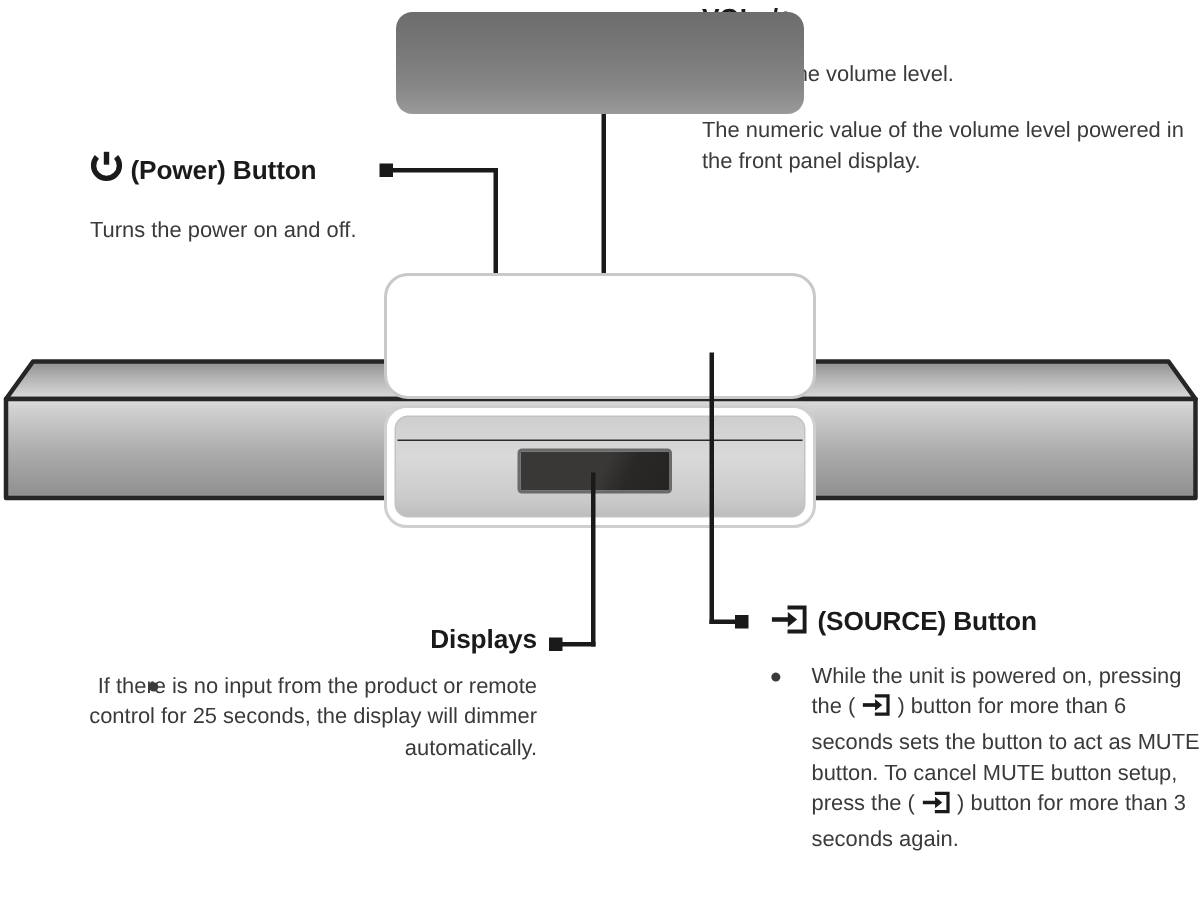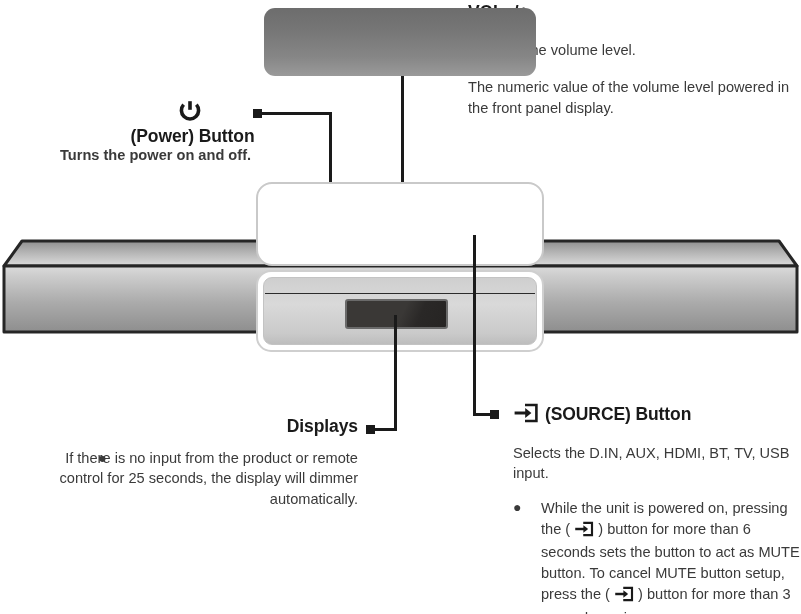--- a/index.html
+++ b/index.html
@@ -178,30 +178,30 @@
 
   <div class="abs lead-sq" style="left:444px; top:8px;"></div>
   <div class="abs lead-line" style="left:401px; top:11px; width:44px; height:3px;"></div>
   <div class="abs lead-line" style="left:401px; top:11px; width:3px; height:186px;"></div>
 
   <div class="abs lead-line" style="left:360px; top:195px; width:85px; height:3px;"></div>
   <div class="abs lead-line" style="left:360px; top:195px; width:3px; height:25px;"></div>
   <div class="abs lead-line" style="left:442px; top:195px; width:3px; height:25px;"></div>
 
   <div class="abs" style="left:60px; top:100px; width:260px;">
-    <div class="heading" style="display:flex; align-items:center;flex-direction:column;">
+    <div class="heading" style="display:flex; align-items:center;">
       <span class="icon-inline">
         <svg width="22" height="24" viewBox="0 0 22 24" aria-hidden="true">
           <path d="M11 1.2 v8.6" stroke="#1a1a1a" stroke-width="3.6" stroke-linecap="butt" fill="none"></path>
           <path d="M4.6 4.6 A8.6 8.6 0 1 0 17.4 4.6" stroke="#1a1a1a" stroke-width="3.6" fill="none" stroke-linecap="butt"></path>
         </svg>
       </span>
       <span style="margin-left:5px;">(Power) Button</span>
     </div>
-    <div class="body-text" style="font-weight:bold;">Turns the power on and off.</div>
+    <div class="body-text" style="margin-top:16px;">Turns the power on and off.</div>
   </div>
 
   <div class="abs lead-sq" style="left:253px; top:109px;"></div>
   <div class="abs lead-line" style="left:262px; top:112px; width:70px; height:3px;"></div>
   <div class="abs lead-line" style="left:329px; top:112px; width:3px; height:105px;"></div>
 
   <div id="soundbar-wrap">
 
     <svg class="abs" style="left:0; top:56px;" width="801" height="30">
       <defs>
@@ -282,21 +282,20 @@
     <div class="heading" style="display:flex; align-items:center;">
       <span class="icon-inline">
         <svg width="26" height="20" viewBox="0 0 26 20" aria-hidden="true">
           <path d="M12 2 H23.4 V18 H12" stroke="#1a1a1a" stroke-width="2.6" fill="none"></path>
           <path d="M1.6 10 H16" stroke="#1a1a1a" stroke-width="3" fill="none"></path>
           <path d="M12.2 5 L18.4 10 L12.2 15 Z" fill="#1a1a1a"></path>
         </svg>
       </span>
       <span style="margin-left:6px;">(SOURCE) Button</span>
     </div>
-    <div class="body-text" style="margin-top:16px; width:286px;">Selects the D.IN, AUX, HDMI, BT, TV, USB input.</div>
 
     <div class="body-text" style="margin-top:14px; display:flex;">
       <span class="bullet-dot" style="width:28px;">●</span>
       <span style="flex:1 1 auto;">
         <span>While the unit is powered on, pressing the ( </span><span class="icon-inline"><svg width="20" height="16" viewBox="0 0 26 20" aria-hidden="true">
               <path d="M12 2 H23.4 V18 H12" stroke="#1a1a1a" stroke-width="2.8" fill="none"></path>
               <path d="M1.6 10 H16" stroke="#1a1a1a" stroke-width="3.2" fill="none"></path>
               <path d="M12.2 5 L18.4 10 L12.2 15 Z" fill="#1a1a1a"></path>
             </svg></span><span> ) button for more than 6 seconds sets the button to act as MUTE button. To cancel MUTE button setup, press the ( </span><span class="icon-inline"><svg width="20" height="16" viewBox="0 0 26 20" aria-hidden="true">
               <path d="M12 2 H23.4 V18 H12" stroke="#1a1a1a" stroke-width="2.8" fill="none"></path>

